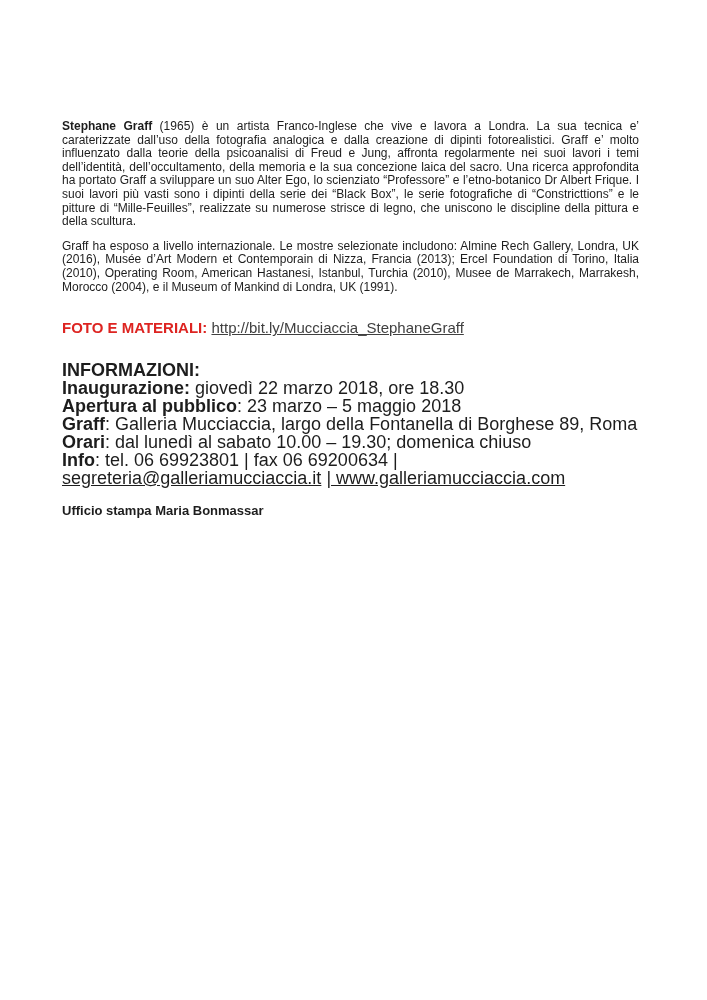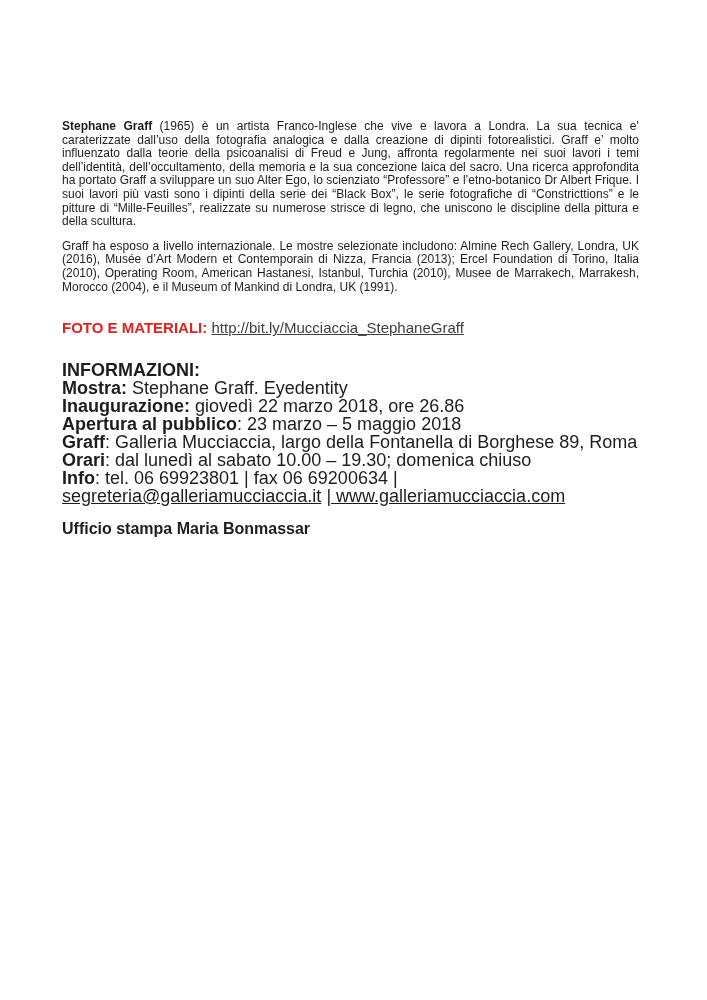--- a/index.html
+++ b/index.html
@@ -45,21 +45,21 @@
     color: #404040;
     text-decoration: underline;
   }
   .info-block {
     font-size: 18px;
     line-height: 18px;
     margin: 0 0 15px 0;
   }
   .info-row { margin: 0; }
   .press-block {
-    font-size: 16px;
+    font-size: 13px;
     line-height: 18px;
     margin: 0;
   }
   a.dark-link {
     color: inherit;
     text-decoration: underline;
   }
   .nowrap { white-space: nowrap; text-align: right; }
 </style>
 </head>
@@ -70,23 +70,22 @@
 
     <p class="body-par par-bio"><span class="bold">Stephane Graff</span><span> (1965) è un artista Franco-Inglese che vive e lavora a Londra. La sua tecnica e’ caraterizzate dall’uso della fotografia analogica e dalla creazione di dipinti fotorealistici. Graff e’ molto influenzato dalla teorie della psicoanalisi di Freud e Jung, affronta regolarmente nei suoi lavori i temi dell’identità, dell’occultamento, della memoria e la sua concezione laica del sacro. Una ricerca approfondita ha portato Graff a sviluppare un suo Alter Ego, lo scienziato “Professore” e l’etno-botanico Dr Albert Frique. I suoi lavori più vasti sono i dipinti della serie dei “Black Box”, le serie fotografiche di “Constricttions” e le pitture di “Mille-Feuilles”, realizzate su numerose strisce di legno, che uniscono le discipline della pittura e della scultura.</span></p>
 
     <p class="body-par par-exh">Graff ha esposo a livello internazionale. Le mostre selezionate includono: Almine Rech Gallery, Londra, UK (2016), Musée d’Art Modern et Contemporain di Nizza, Francia (2013); Ercel Foundation di Torino, Italia (2010), Operating Room, American Hastanesi, Istanbul, Turchia (2010), Musee de Marrakech, Marrakesh, Morocco (2004), e il Museum of Mankind di Londra, UK (1991).</p>
 
     <p class="foto-line"><span>FOTO E MATERIALI</span><span>: </span><a href="#">http://bit.ly/Mucciaccia_StephaneGraff</a></p>
 
     <div class="info-block">
       <div class="info-row bold">INFORMAZIONI:</div>
 
-      <div class="info-row"><span class="bold">Mostra:</span><span> Stephane Graff. Eyedentity</span></div>
 
-      <div class="info-row"><span class="bold">Inaugurazione:</span><span> giovedì 22 marzo 2018, ore 26.86</span></div>
+      <div class="info-row"><span class="bold">Inaugurazione:</span><span> giovedì 22 marzo 2018, ore 18.30</span></div>
 
       <div class="info-row"><span class="bold">Apertura al pubblico</span><span>: 23 marzo – 5 maggio 2018</span></div>
 
       <div class="info-row"><span class="bold">Graff</span><span>: Galleria Mucciaccia, largo della Fontanella di Borghese 89, Roma</span></div>
 
       <div class="info-row"><span class="bold">Orari</span><span>: dal lunedì al sabato 10.00 – 19.30; domenica chiuso</span></div>
 
       <div class="info-row"><span class="bold">Info</span><span>: tel. 06 69923801 | fax 06 69200634 | </span><a href="#" class="dark-link">segreteria@galleriamucciaccia.it</a>
         <a href="#" class="dark-link nowrap">| www.galleriamucciaccia.com</a></div>
     </div>

